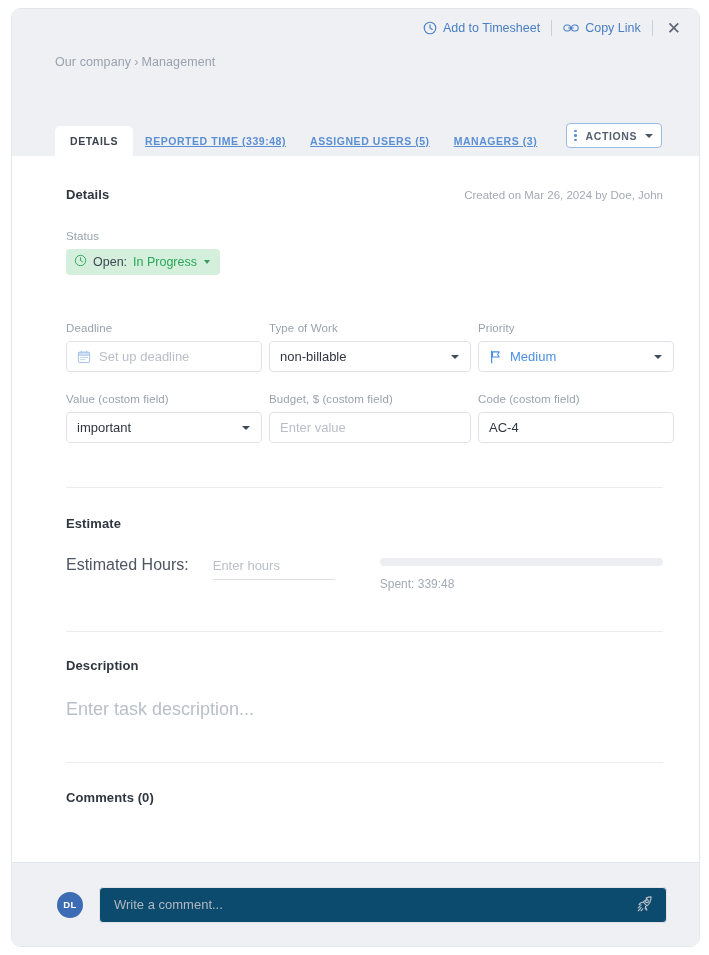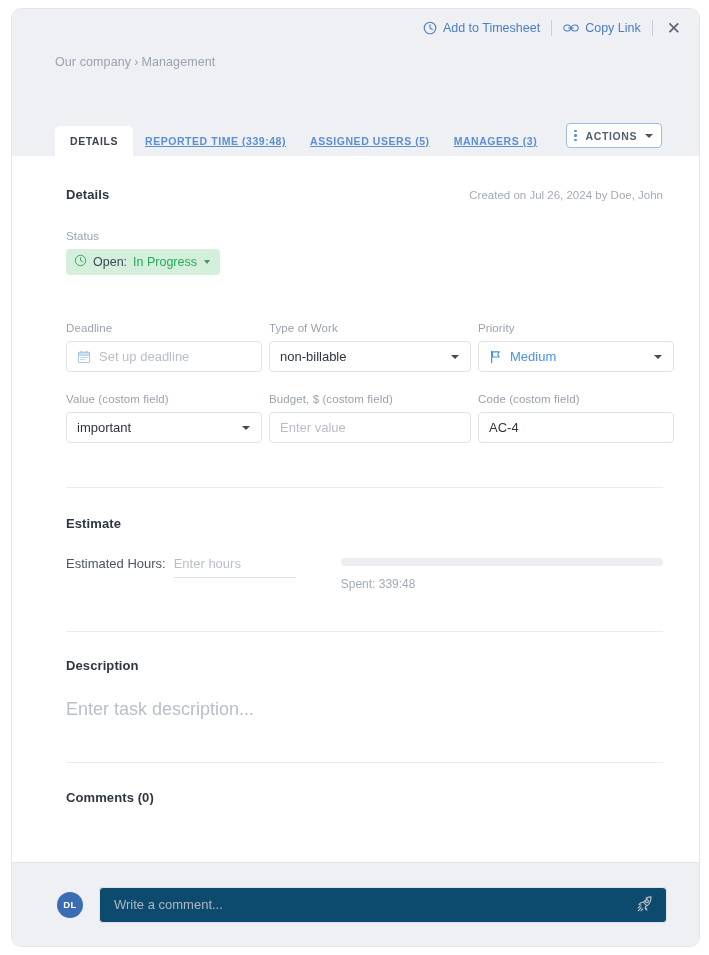--- a/index.html
+++ b/index.html
@@ -273,23 +273,23 @@
 
   
   .sec-estimate { padding-top: 28px; }
   .estimate-row {
     display: flex;
     align-items: flex-start;
     margin-top: 25px;
   }
   .est-left { display: flex; align-items: baseline; }
   .est-label {
-    font-size: 13px;
+    font-size: 16px;
     color: #4d5561;
-    margin-right: 8px;
+    margin-right: 24px;
   }
   .est-input {
     width: 122px;
     border-bottom: 1px solid #dcdfe4;
     font-size: 13px;
     color: #b9bfc8;
     padding-bottom: 6px;
     cursor: text;
   }
   .est-right {
@@ -423,21 +423,21 @@
         <span class="lbl">ACTIONS</span>
         <span class="caret-dark"></span>
       </div>
     </div>
 
     <div class="card-body">
 
       <div class="sec-details">
         <div class="row-between">
           <div class="section-title">Details</div>
-          <div class="created-meta">Created on Jul 26, 2024 by Doe, John</div>
+          <div class="created-meta">Created on Mar 26, 2024 by Doe, John</div>
         </div>
 
         <div class="status-wrap">
           <div class="field-label">Status</div>
           <div class="status-badge">
             <span>
               <svg width="13" height="13" viewBox="0 0 16 16">
                 <circle cx="8" cy="8" r="6.4" fill="none" stroke="#35a35f" stroke-width="1.2"></circle>
                 <path d="M8 4.6V8l2.4 1.5" fill="none" stroke="#35a35f" stroke-width="1.2" stroke-linecap="round"></path>
               </svg>

